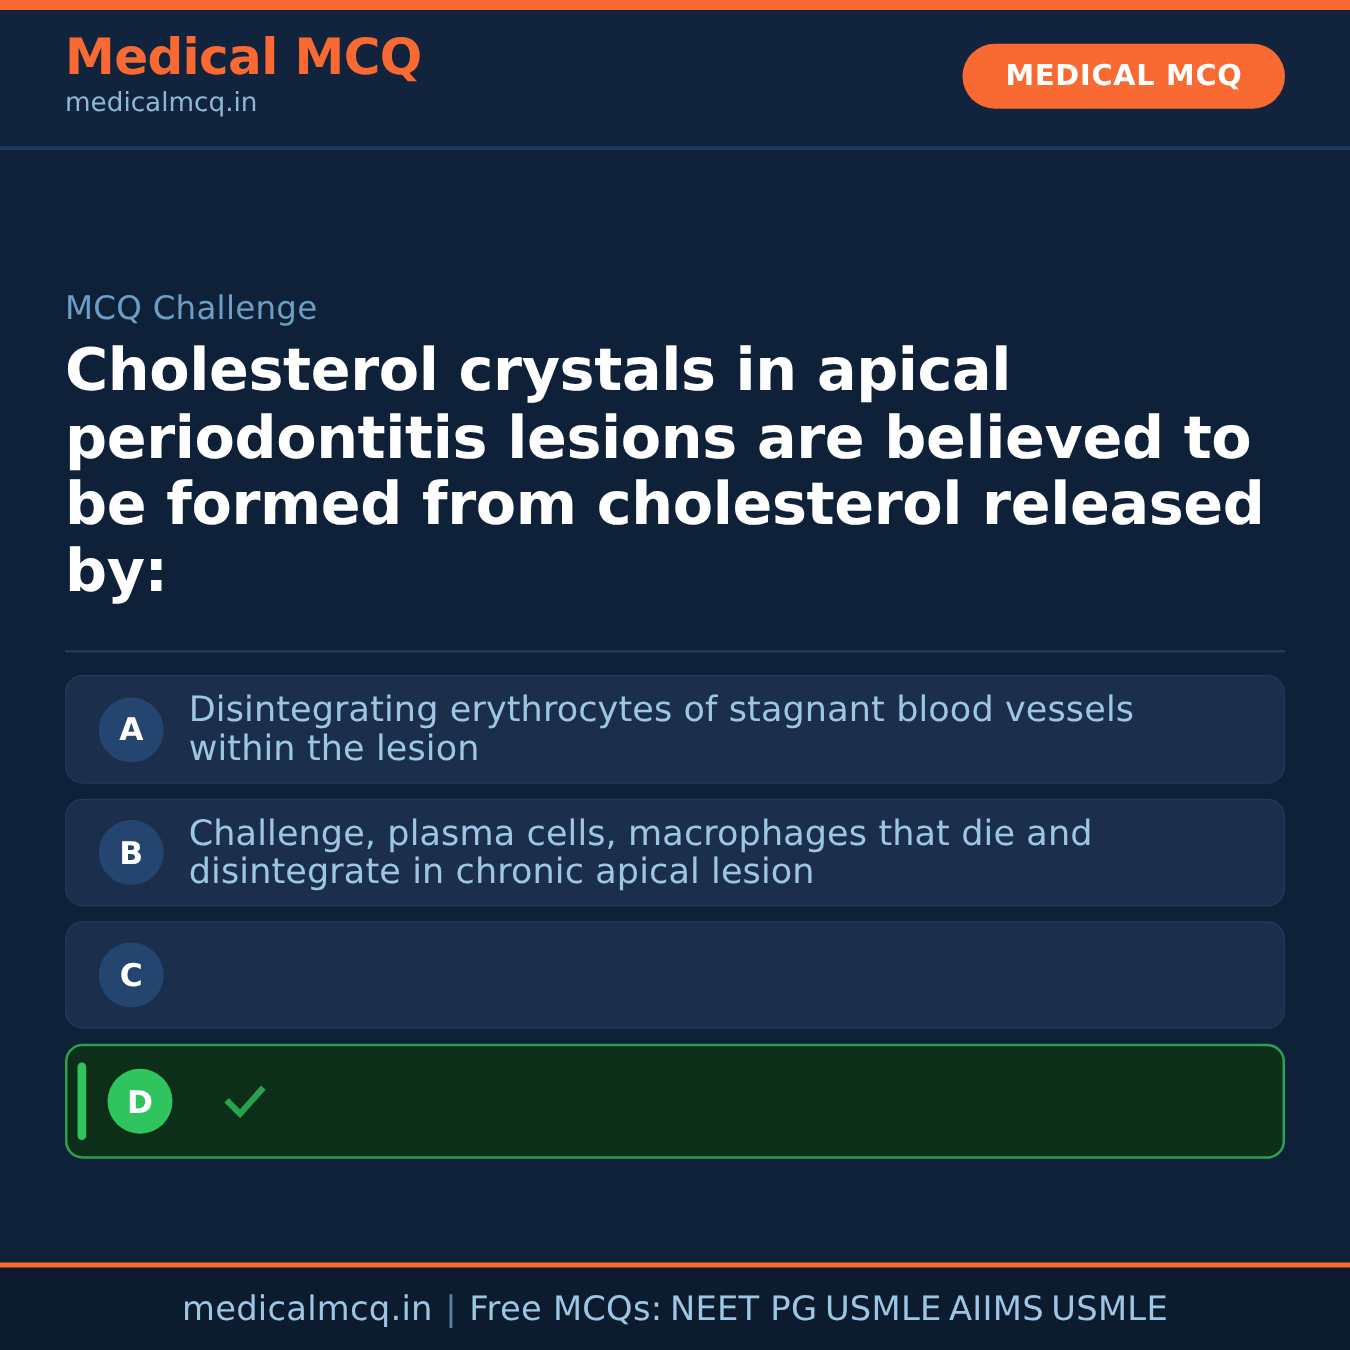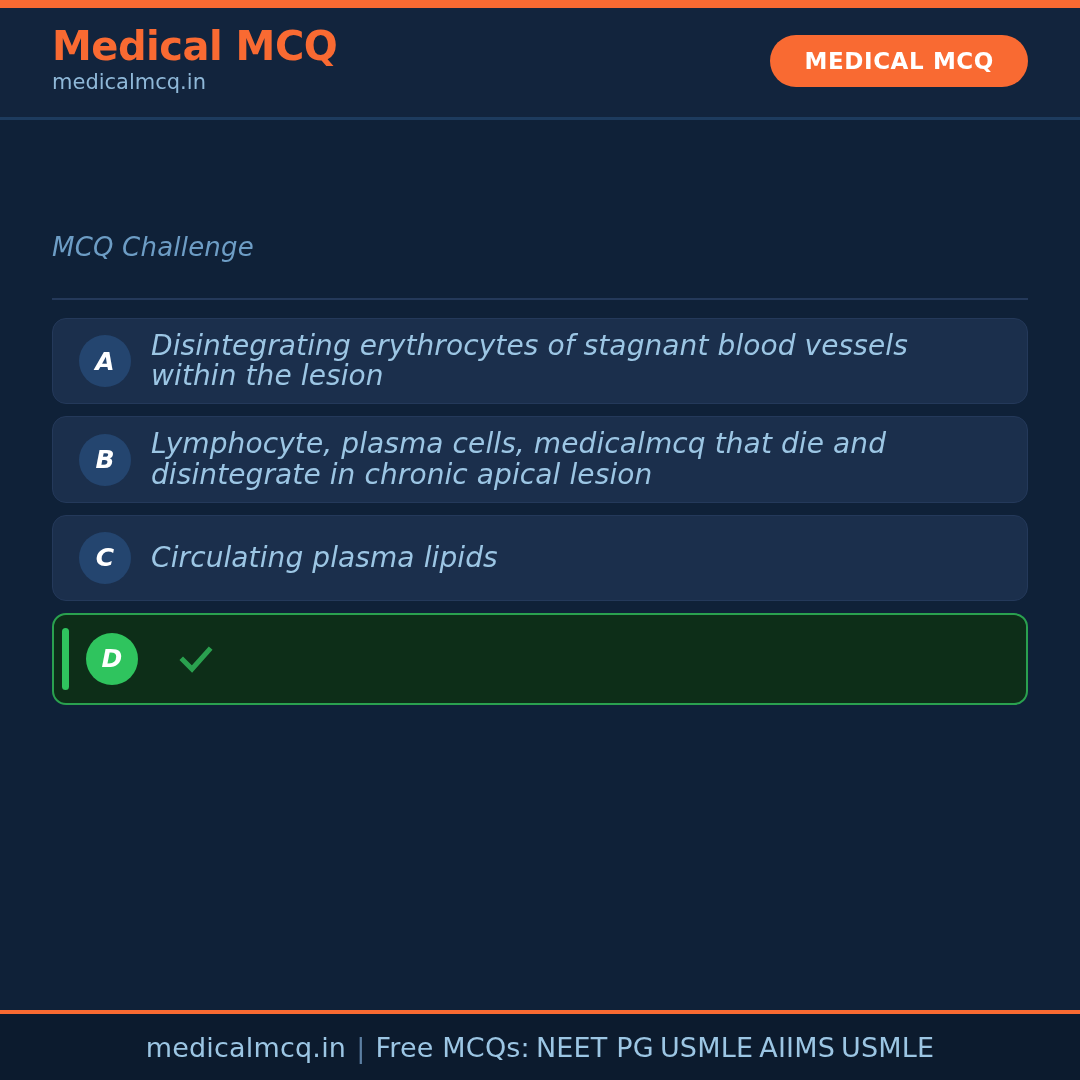--- a/index.html
+++ b/index.html
@@ -50,21 +50,20 @@
     font-weight:bold;
     letter-spacing:0.6px;
     padding:13px 34px;
     border-radius:30px;
     white-space:nowrap;
   }
 
   
   .main {
     padding:112px 52px 0 52px;
-    font-style:italic;
   }
   .eyebrow {
     font-size:26px;
     color:#6d9dc5;
     letter-spacing:0.2px;
     margin-bottom:8px;
   }
   .question {
     font-size:47px;
     font-weight:bold;
@@ -177,37 +176,37 @@
 <div class="header">
   <div class="brand-block">
     <div class="brand-title">Medical MCQ</div>
     <div class="brand-sub">medicalmcq.in</div>
   </div>
   <div class="header-badge">MEDICAL MCQ</div>
 </div>
 
 <div class="main">
   <div class="eyebrow">MCQ Challenge</div>
+  <div class="question">Cholesterol crystals in apical periodontitis lesions are believed to be formed from cholesterol released by:</div>
   <div class="divider"></div>
 
   <div class="options">
 
     <div class="option">
       <div class="option-badge">A</div>
       <div class="option-text">Disintegrating erythrocytes of stagnant blood vessels within the lesion</div>
     </div>
 
     <div class="option">
       <div class="option-badge">B</div>
-      <div class="option-text">Lymphocyte, plasma cells, medicalmcq that die and disintegrate in chronic apical lesion</div>
+      <div class="option-text">Challenge, plasma cells, macrophages that die and disintegrate in chronic apical lesion</div>
     </div>
 
     <div class="option">
       <div class="option-badge">C</div>
-      <div class="option-text">Circulating plasma lipids</div>
     </div>
 
     <div class="option correct">
       <div class="accent-bar"></div>
       <div class="option-badge">D</div>
       <div class="check-icon">
         <svg width="40" height="40" viewBox="0 0 40 40">
           <path d="M7 21 L16 30 L33 11" stroke="#2aa14f" stroke-width="5" fill="none" stroke-linecap="square" stroke-linejoin="miter"></path>
         </svg>
       </div>

